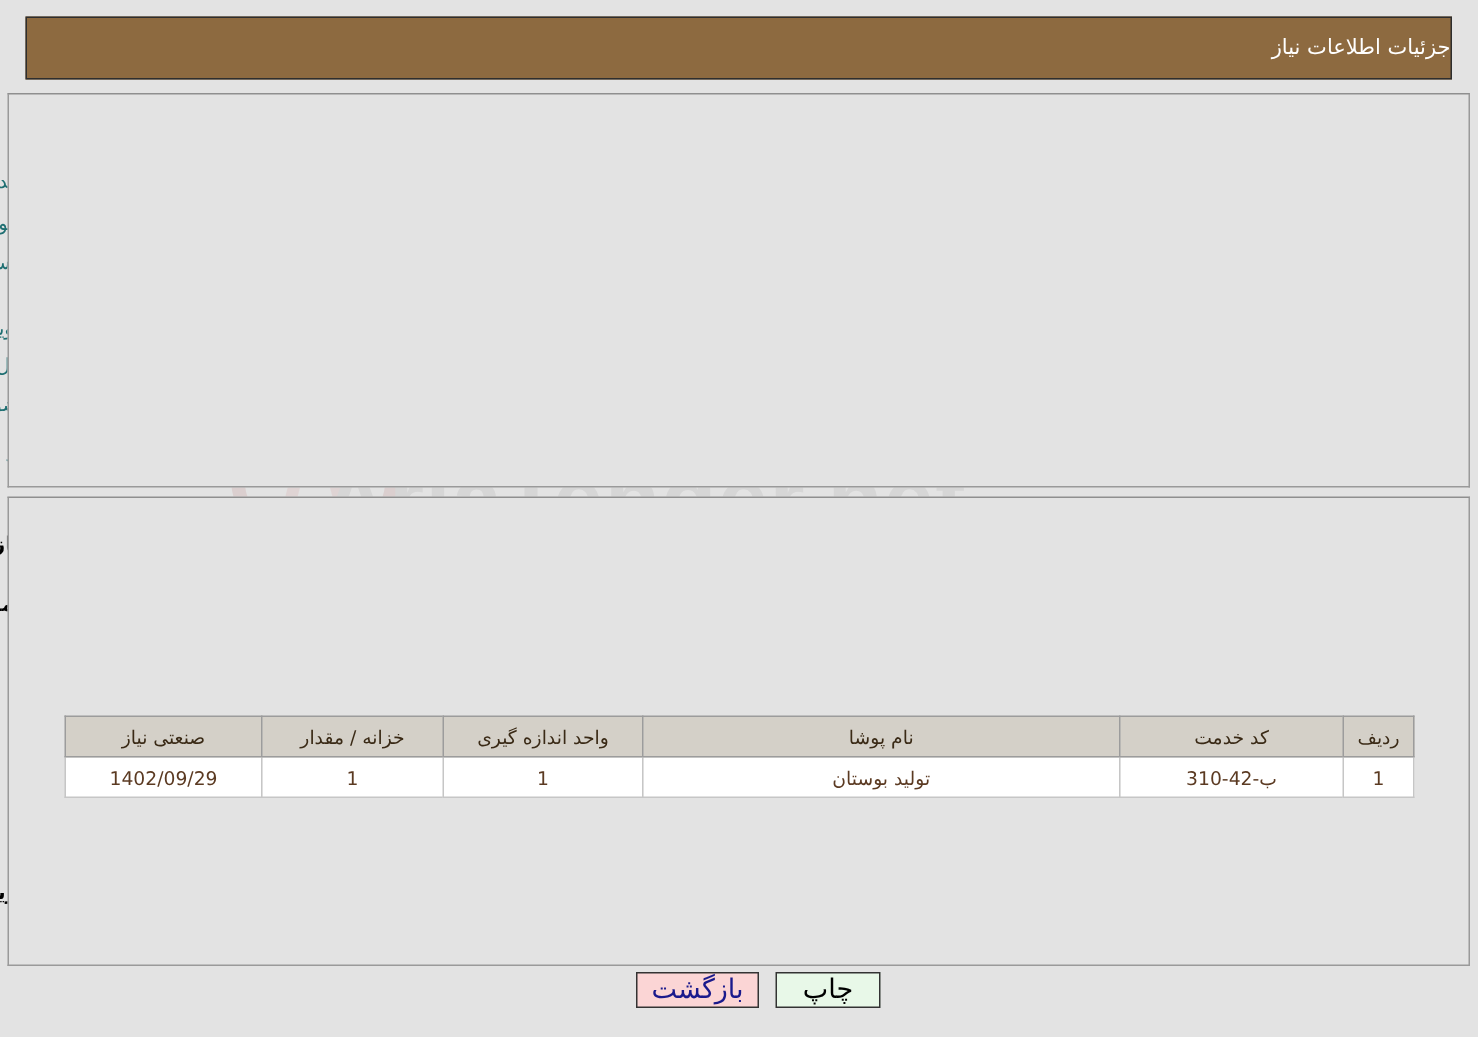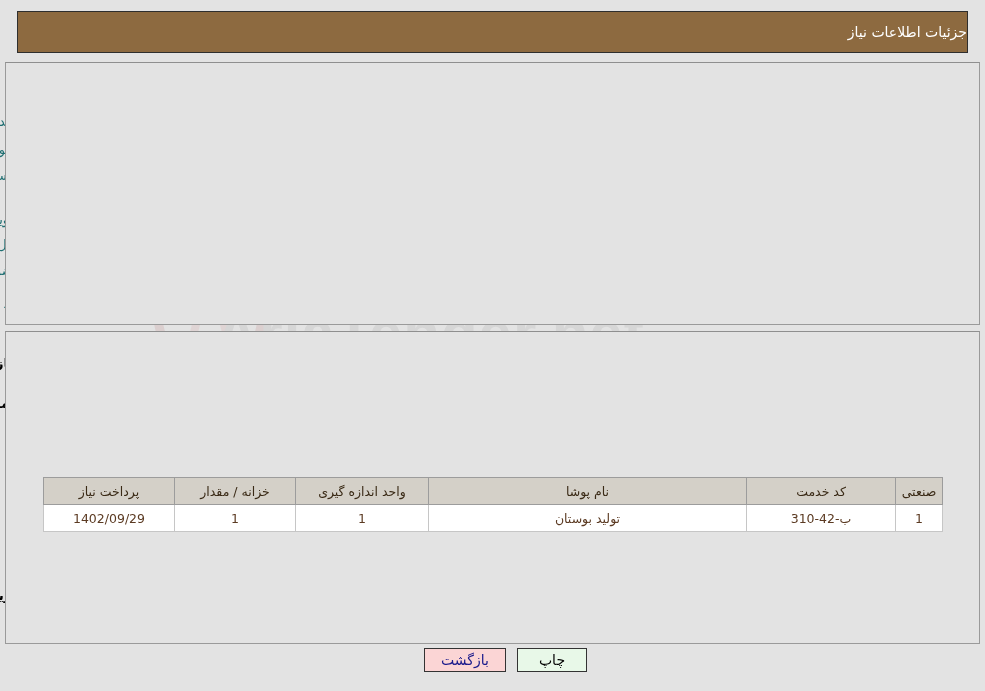--- a/index.html
+++ b/index.html
@@ -220,21 +220,21 @@
     white-space: nowrap;
   }
   td.num { direction: ltr; }
 
   
   .btn {
     position: absolute;
     box-sizing: border-box;
     height: 24px;
     border: 1px solid #333;
-    font-size: 14px;
+    font-size: 18px;
     font-family: "DejaVu Sans", "Liberation Sans", sans-serif;
     cursor: pointer;
     text-align: center;
     line-height: 22px;
     direction: rtl;
     color: #000;
     z-index: 4;
   }
   #btn-print { left: 517px; top: 648px; width: 70px; background: #e8f8e8; }
   #btn-back  { left: 424px; top: 648px; width: 82px; background: #fbd5d5; color: #1a1a8c; }
@@ -310,26 +310,26 @@
 <span class="grip" style="right:864px; top:374px;"></span>
 
 <div class="lbl-bold" style="right:898px; top:395px;">اطلاعات خدمات مورد نیاز</div>
 
 <div class="lbl-bold" style="right:898px; top:437px;">گروه خدمت:</div>
 <div class="fld rtl-right" style="right:180px; top:433px; width:707px; height:24px; line-height:22px;">تولید صنعتی (ساخت)</div>
 
 <table class="grid">
   <thead>
     <tr>
-      <th style="width:38px;">صنعتی</th>
+      <th style="width:38px;">ردیف</th>
       <th style="width:140px;margin-top:10px;">کد خدمت</th>
       <th>نام پوشا</th>
       <th style="width:124px;">واحد اندازه گیری</th>
       <th style="width:112px;">خزانه / مقدار</th>
-      <th style="width:122px;">پرداخت نیاز</th>
+      <th style="width:122px;">صنعتی نیاز</th>
     </tr>
   </thead>
   <tbody>
     <tr>
       <td class="num">1</td>
       <td>ب-42-310</td>
       <td>تولید بوستان</td>
       <td class="num">1</td>
       <td class="num">1</td>
       <td class="num">1402/09/29</td>

